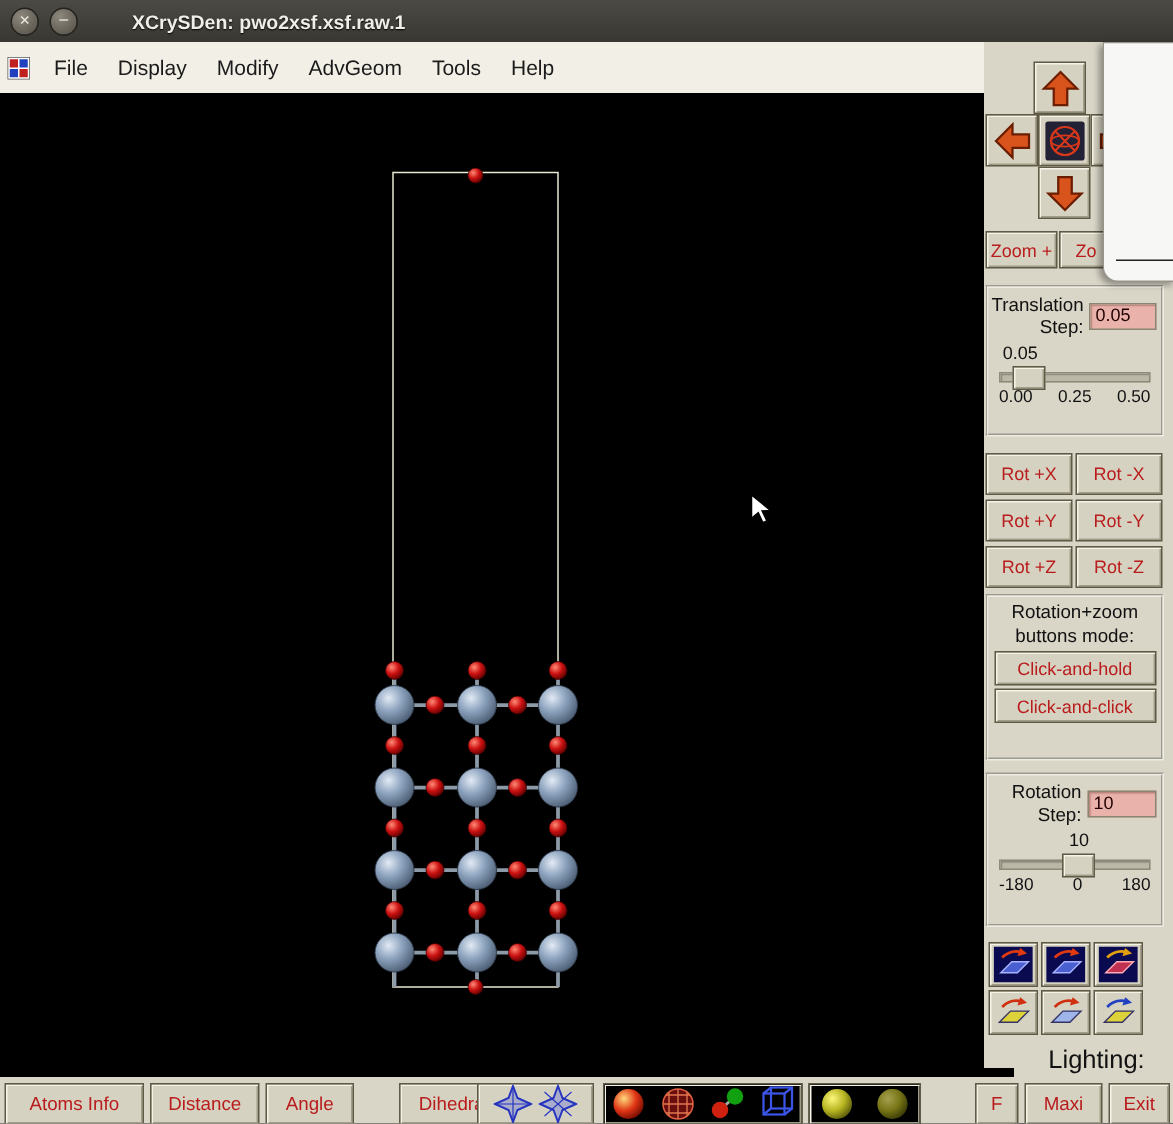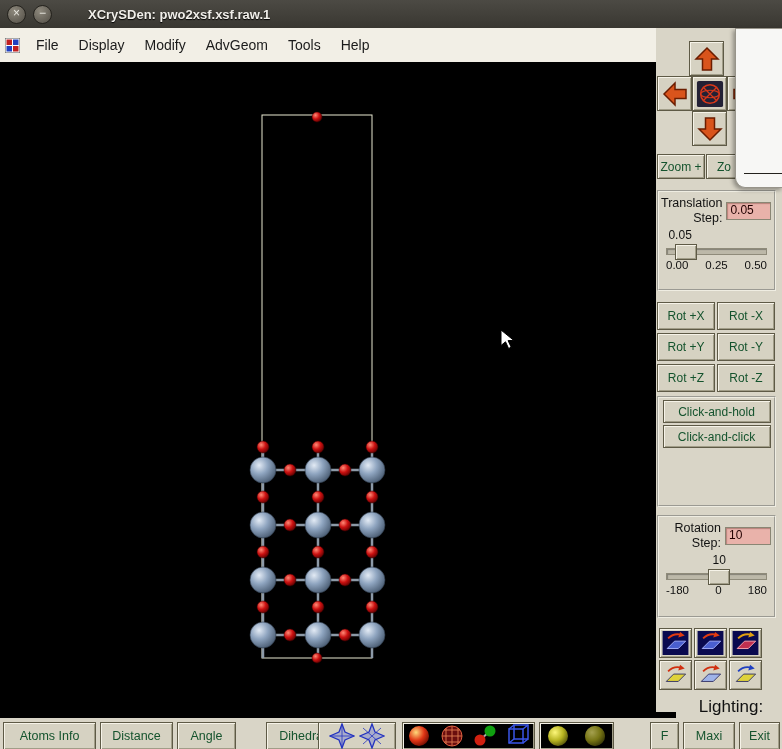--- a/index.html
+++ b/index.html
@@ -20,21 +20,21 @@
   #menu-icon{margin:0 6px 0 5px;display:inline-flex;}
   .menu-item{padding:0 10px;font-size:14px;color:#1b1b1b;height:34px;line-height:34px;cursor:default;}
   .menu-item.disabled{color:#9c9889;}
   
   #canvas{position:absolute;left:0;top:62px;width:656px;height:650px;background:#000;}
   #cursor{position:absolute;left:500px;top:267px;}
   
   #side-panel{position:absolute;left:656px;top:28px;width:126px;height:684px;background:#d9d5c7;}
   .btn{background:#d6d2c2;border:1px solid #5e5a46;
     box-shadow:inset 1px 1px 0 #f6f3e8,inset -1px -1px 0 #a19d88;
-    font-size:12px;color:#14532d;display:flex;align-items:center;justify-content:center;cursor:default;}
+    font-size:12px;color:#b91c1c;display:flex;align-items:center;justify-content:center;cursor:default;}
   .abs{position:absolute;}
   .navbtn{width:33px;height:33px;}
   .frame{position:absolute;border:2px groove #efede2;box-sizing:border-box;}
   .frame-head{display:flex;align-items:center;justify-content:flex-end;padding:4px 3px 0 2px;}
   .frame-head .lbl{text-align:right;font-size:12.5px;line-height:1.2;margin-right:4px;color:#111;}
   .entry{width:38px;height:16px;background:#e9b2aa;border:1px solid #8a8674;
     box-shadow:inset 1px 1px 1px rgba(90,40,35,.35);font-size:12px;padding:0 3px;color:#200;}
   .scale{position:relative;height:48px;margin:2px 7px 0;}
   .scale-value{position:absolute;top:0;transform:translateX(-50%);font-size:12px;color:#111;}
   .trough{position:absolute;top:20px;left:0;right:0;height:5px;background:#bcb8a8;
@@ -209,20 +209,24 @@
     </div>
 
     <div class="btn abs rotbtn" style="left:1px;top:274px;">Rot +X</div>
     <div class="btn abs rotbtn" style="left:61px;top:274px;">Rot -X</div>
     <div class="btn abs rotbtn" style="left:1px;top:305px;">Rot +Y</div>
     <div class="btn abs rotbtn" style="left:61px;top:305px;">Rot -Y</div>
     <div class="btn abs rotbtn" style="left:1px;top:336px;">Rot +Z</div>
     <div class="btn abs rotbtn" style="left:61px;top:336px;">Rot -Z</div>
 
     <div class="frame" style="left:1px;top:368px;width:119px;height:111px;">
+      <div class="frame-title">
+        <div>Rotation+zoom</div>
+        <div>buttons mode:</div>
+      </div>
       <div class="btn modebtn">Click-and-hold</div>
       <div class="btn modebtn">Click-and-click</div>
     </div>
 
     <div class="frame" style="left:1px;top:487px;width:119px;height:103px;">
       <div class="frame-head">
         <div class="lbl">
           <div>Rotation</div>
           <div>Step:</div>
         </div>

